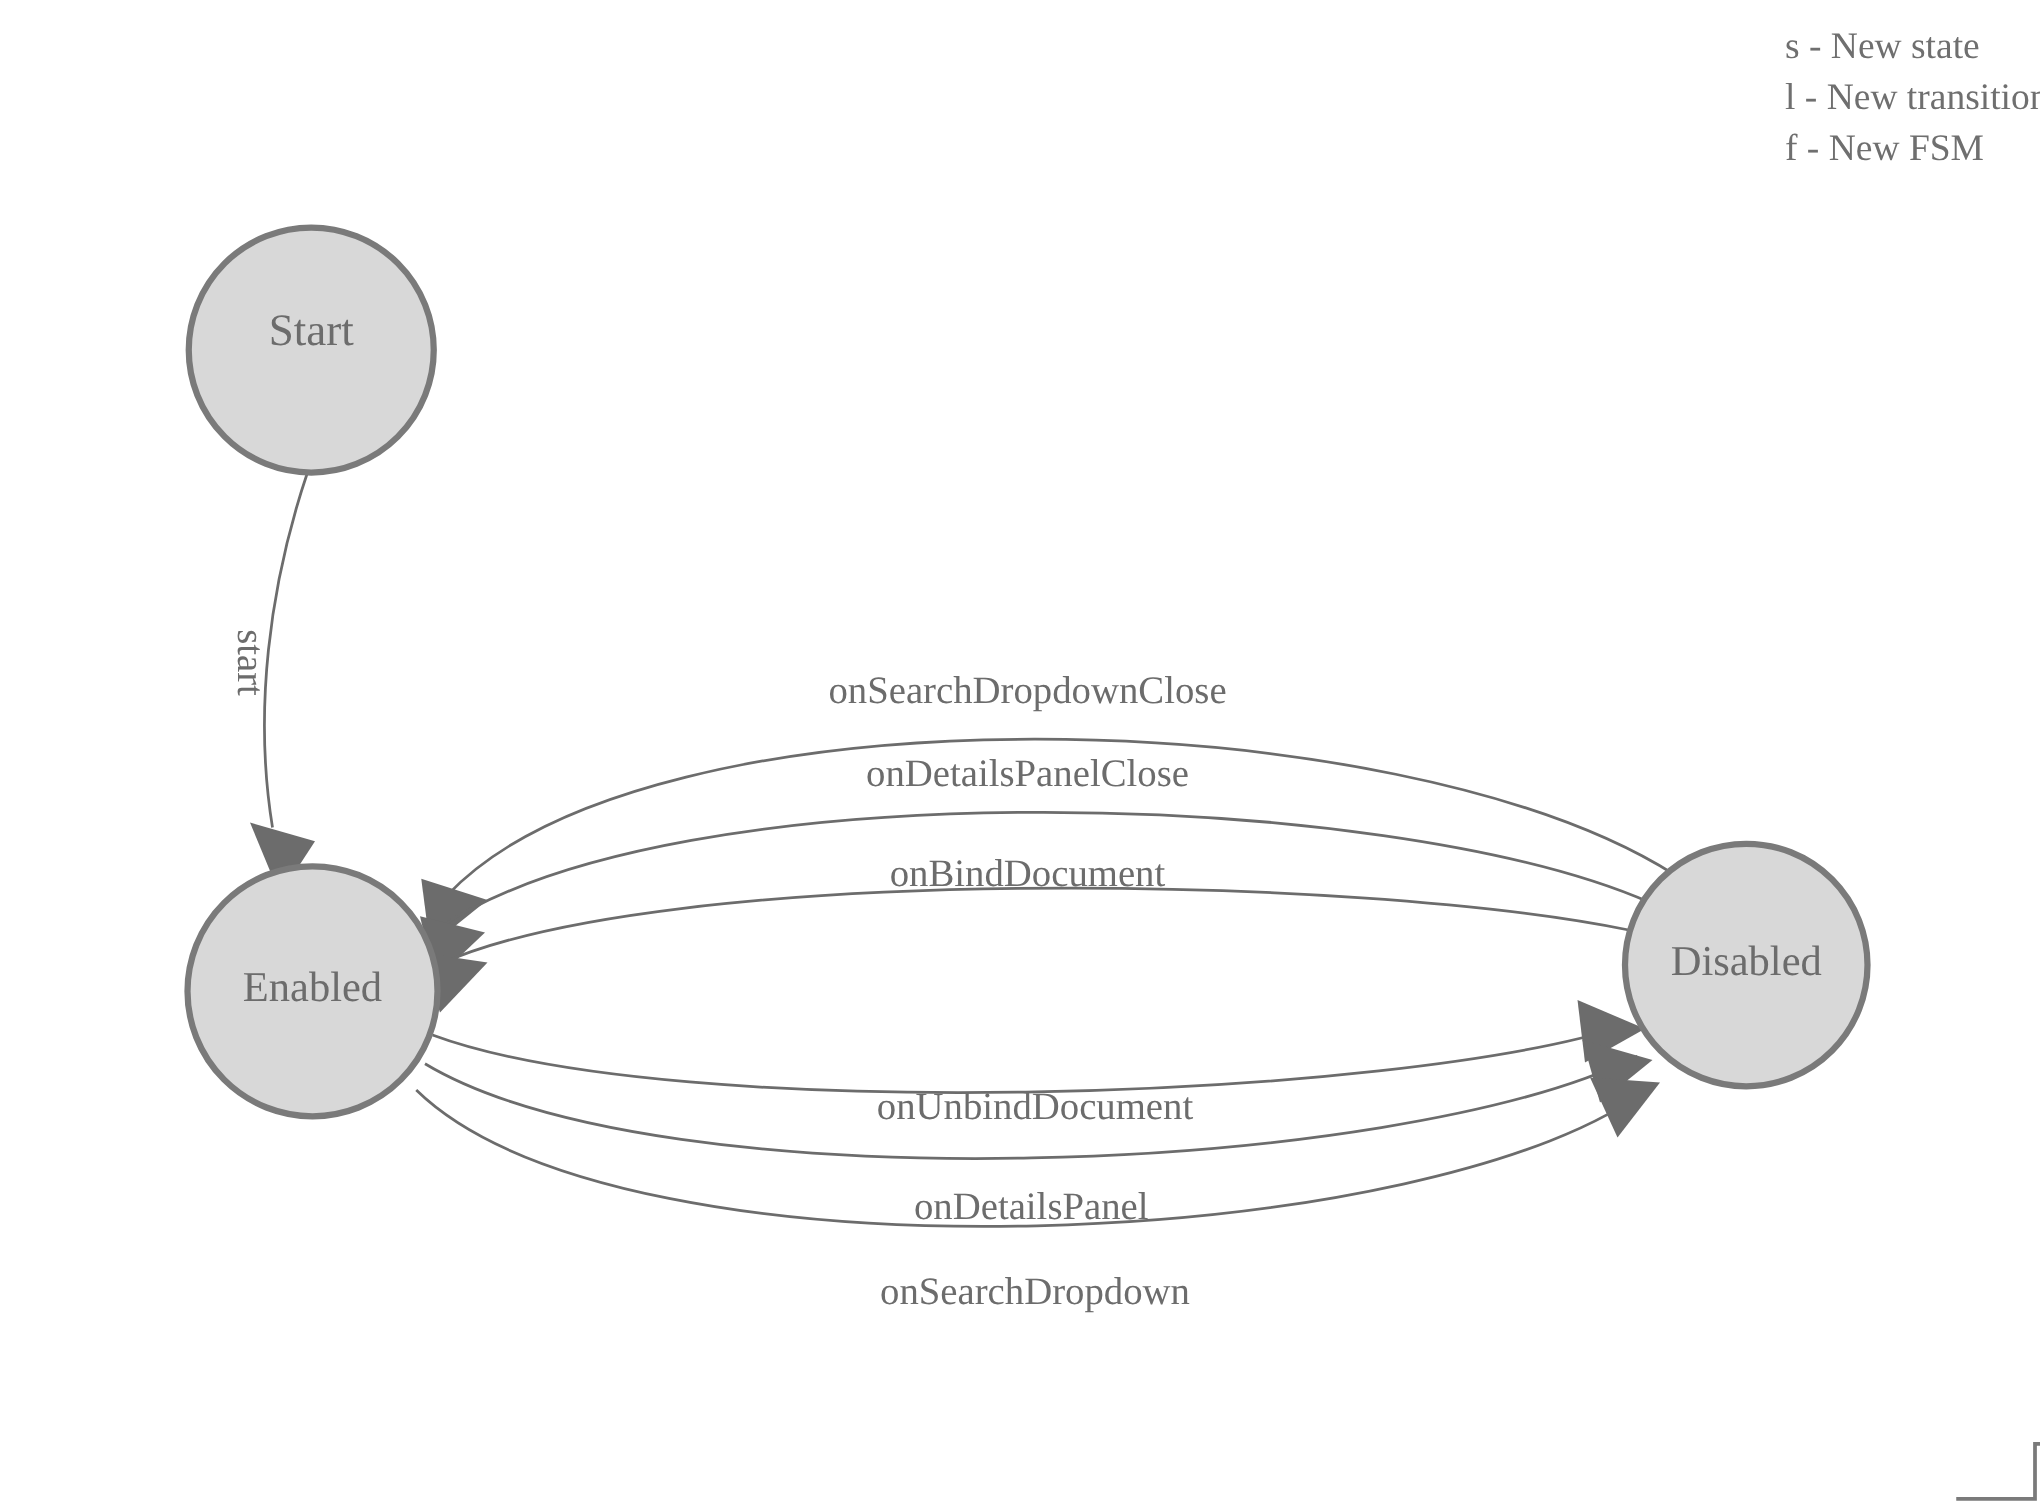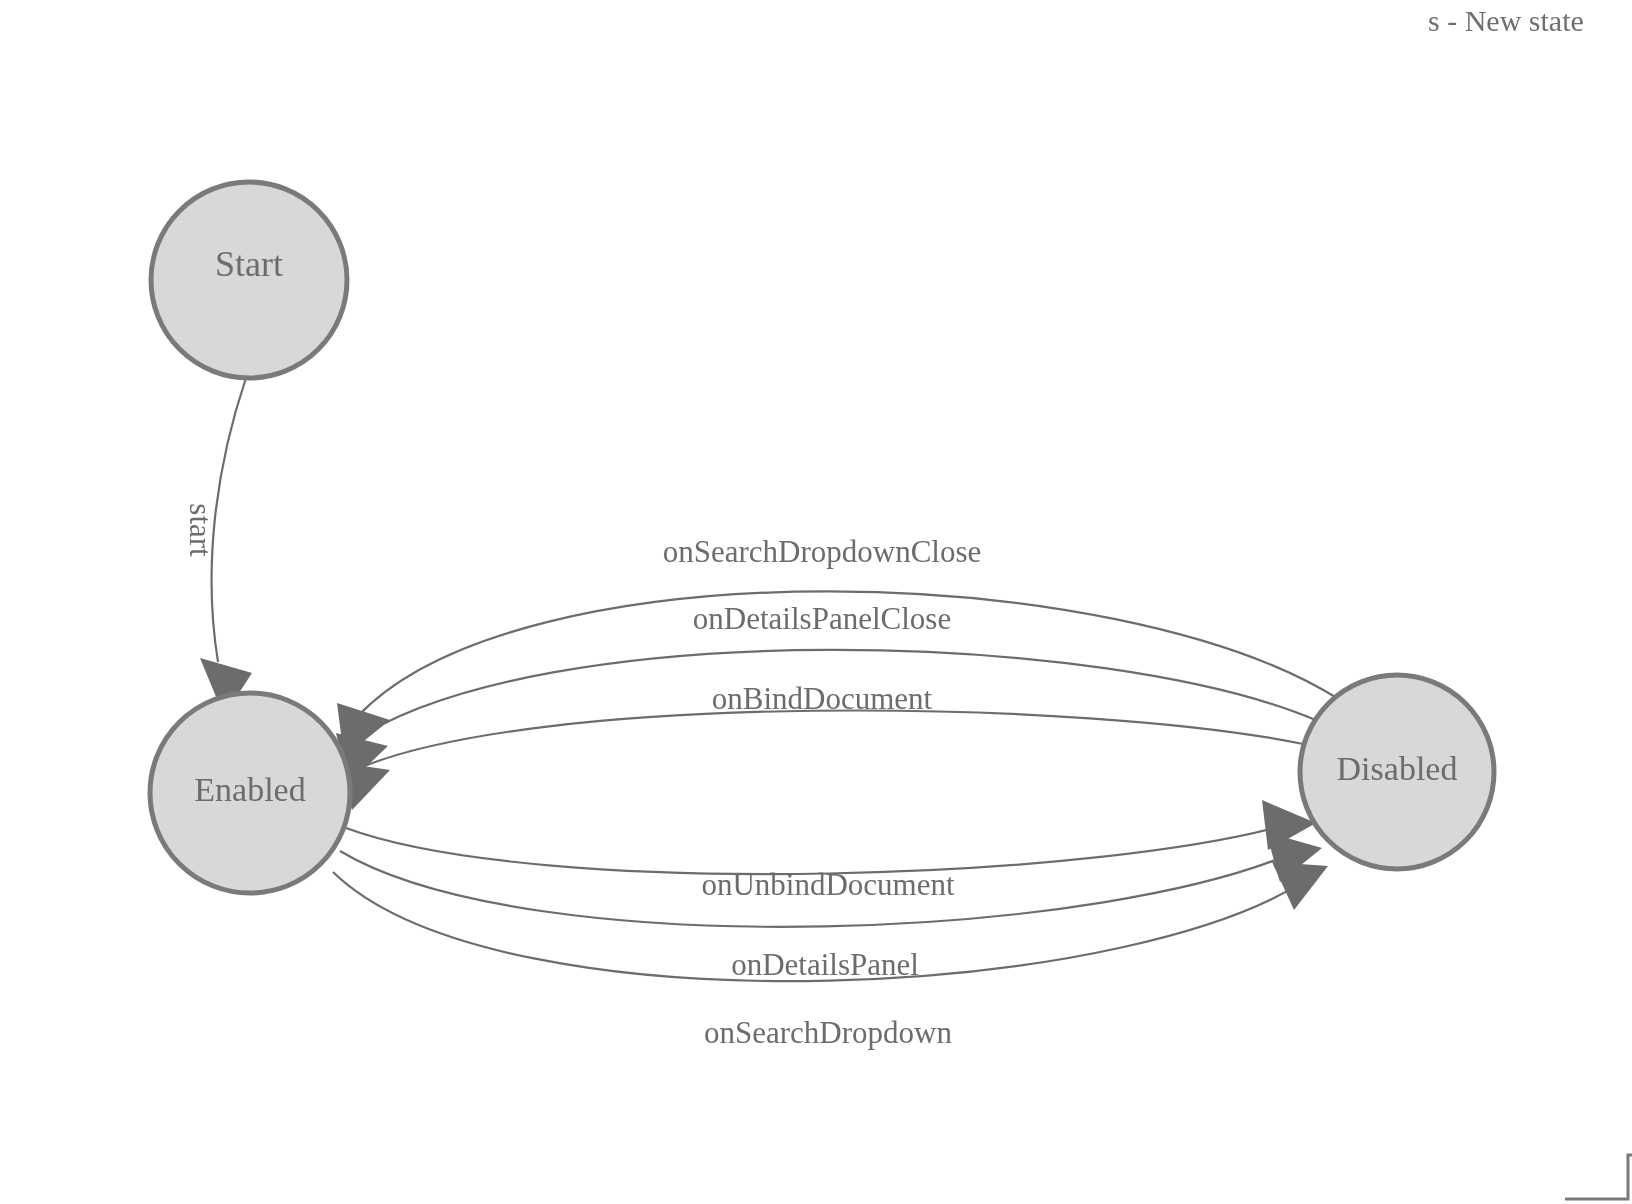--- a/index.html
+++ b/index.html
@@ -16,21 +16,21 @@
   }
   #canvas {
     position: absolute;
     left: 0;
     top: 0;
     width: 1632px;
     height: 1204px;
   }
   .help-overlay {
     position: absolute;
-    top: 0px;
+    top: 16px;
     left: 1428px;
     width: 204px;
     overflow: hidden;
     white-space: nowrap;
   }
   .help-line {
     font-size: 30px;
     line-height: 41px;
     color: #6f6f6f;
     white-space: nowrap;
@@ -131,13 +131,15 @@
   </g>
 
   <g>
     <path class="corner-mark" d="M 1632 1155 L 1628 1155 L 1628 1199 L 1565 1199"></path>
   </g>
 
 </svg>
 
 <div class="help-overlay">
   <div class="help-line">s - New state</div>
+  <div class="help-line">l - New transition</div>
+  <div class="help-line">f - New FSM</div>
 </div>
 
 </body></html>

